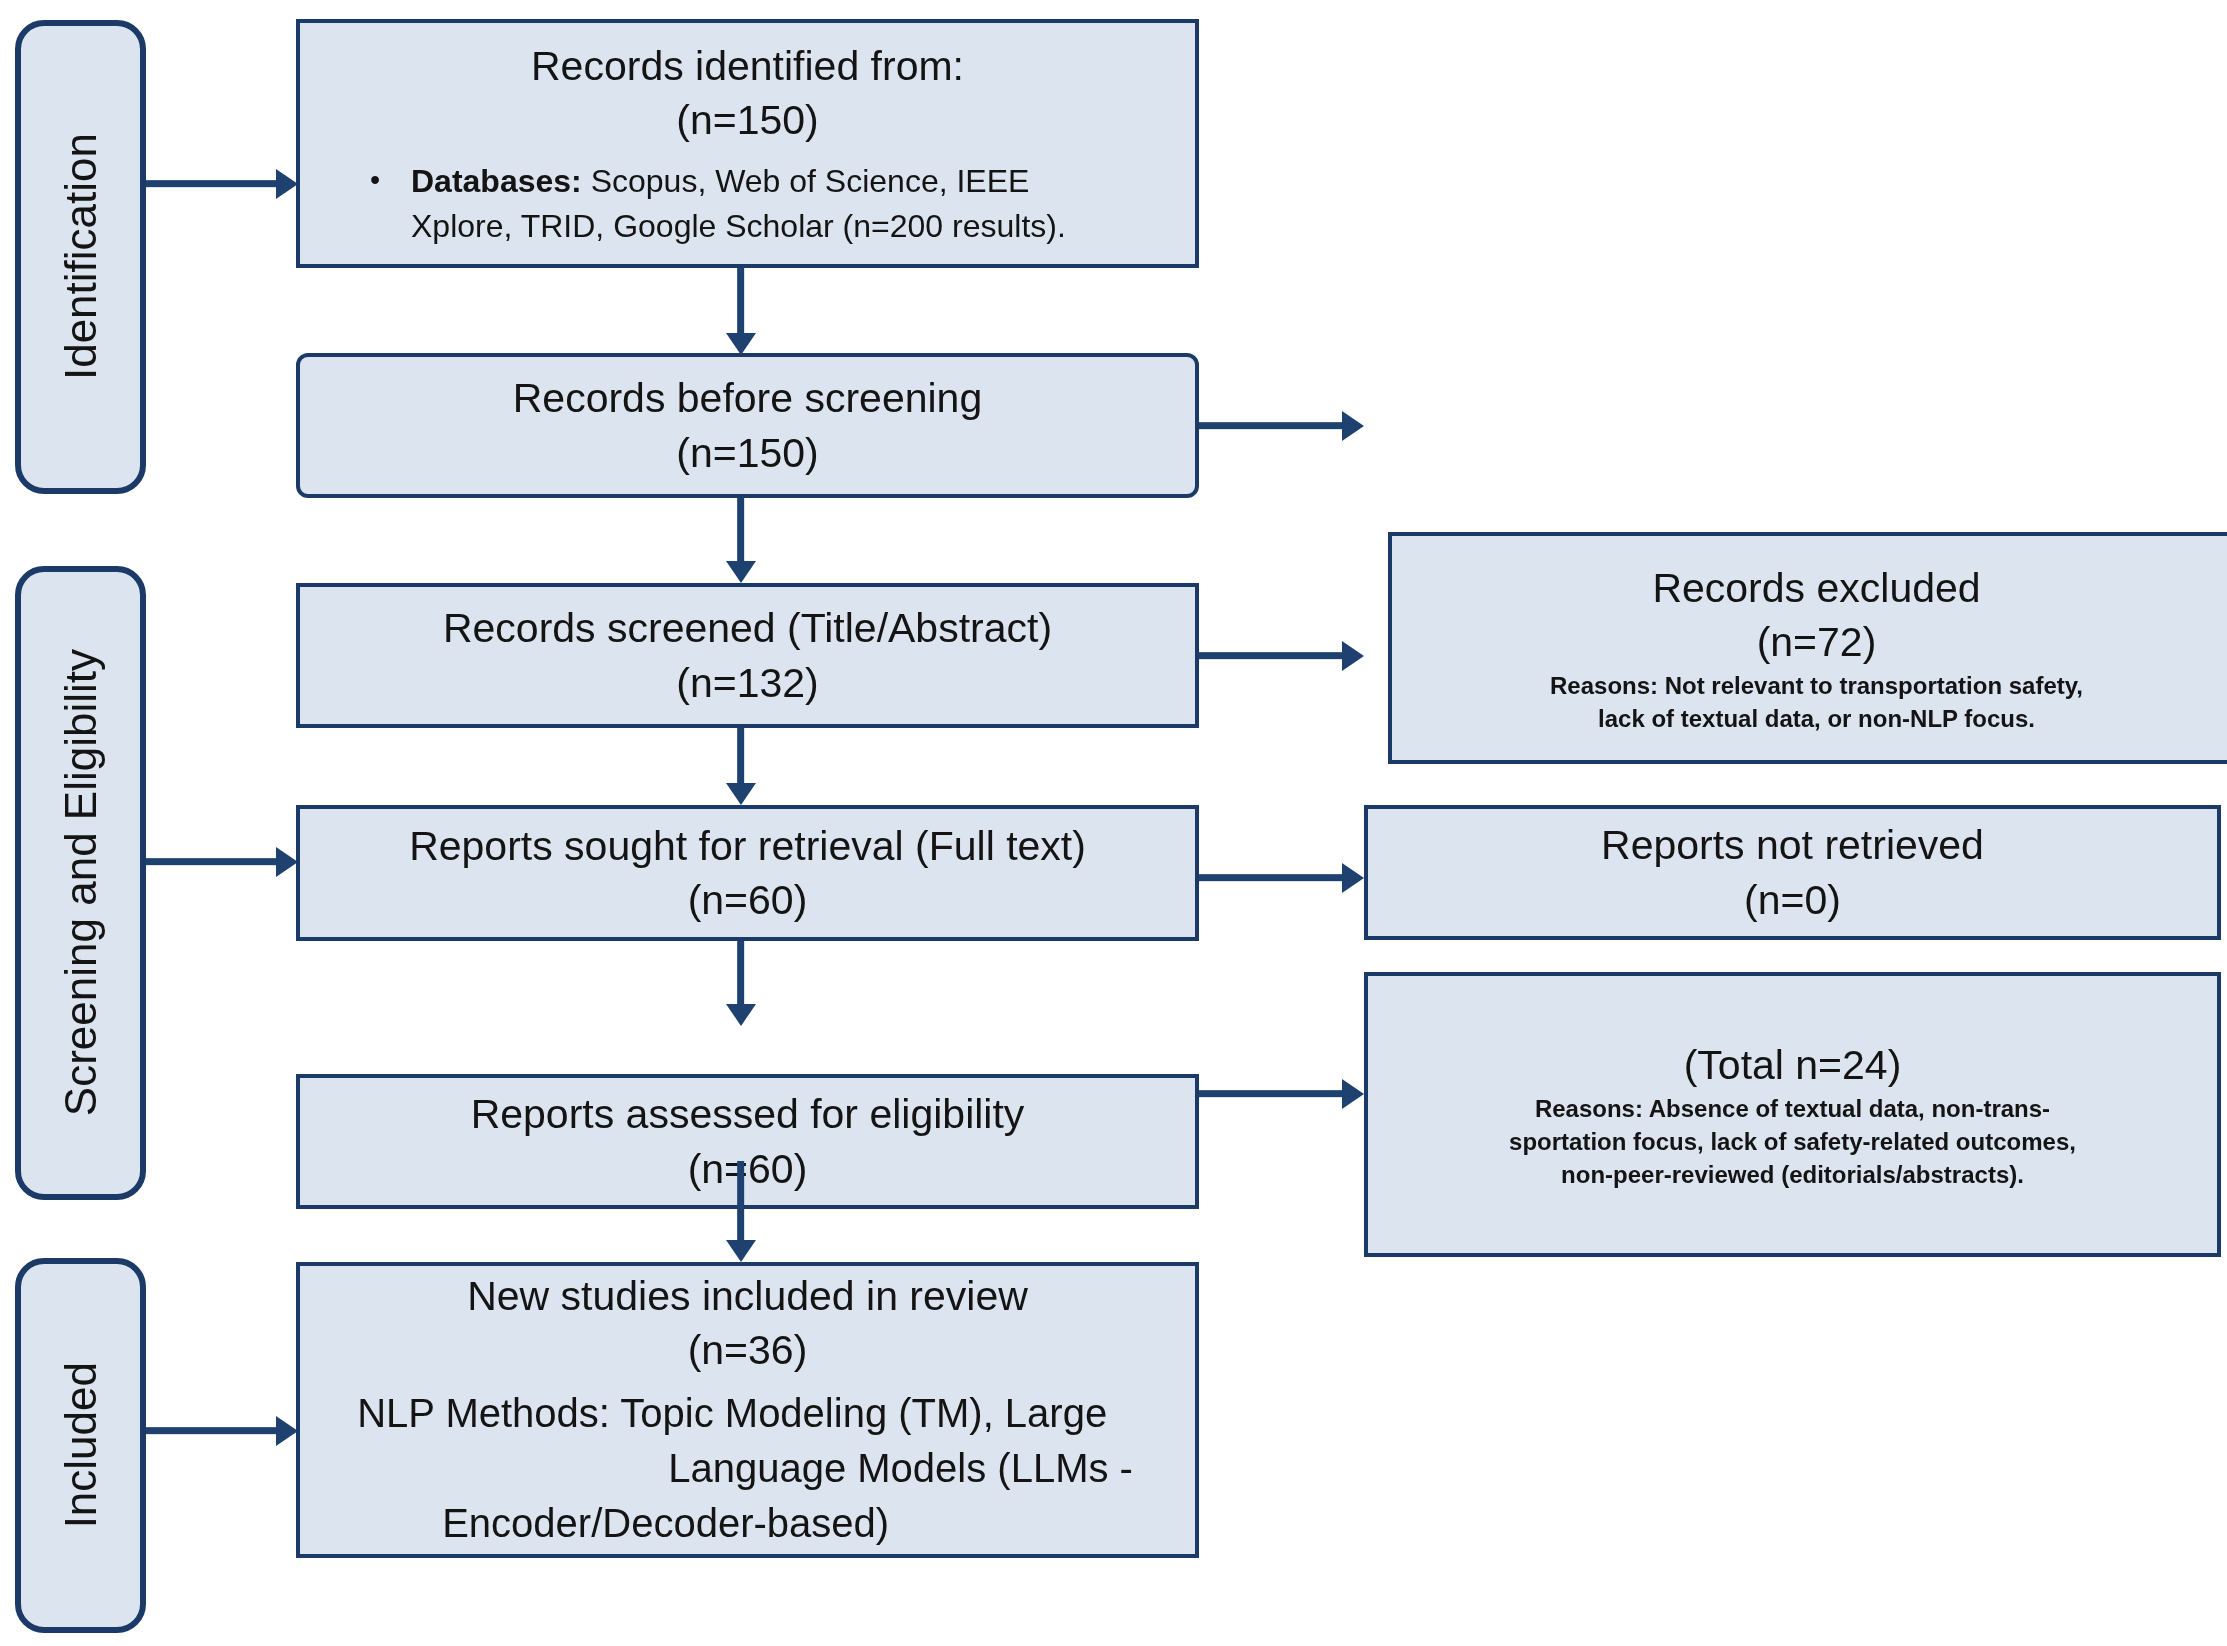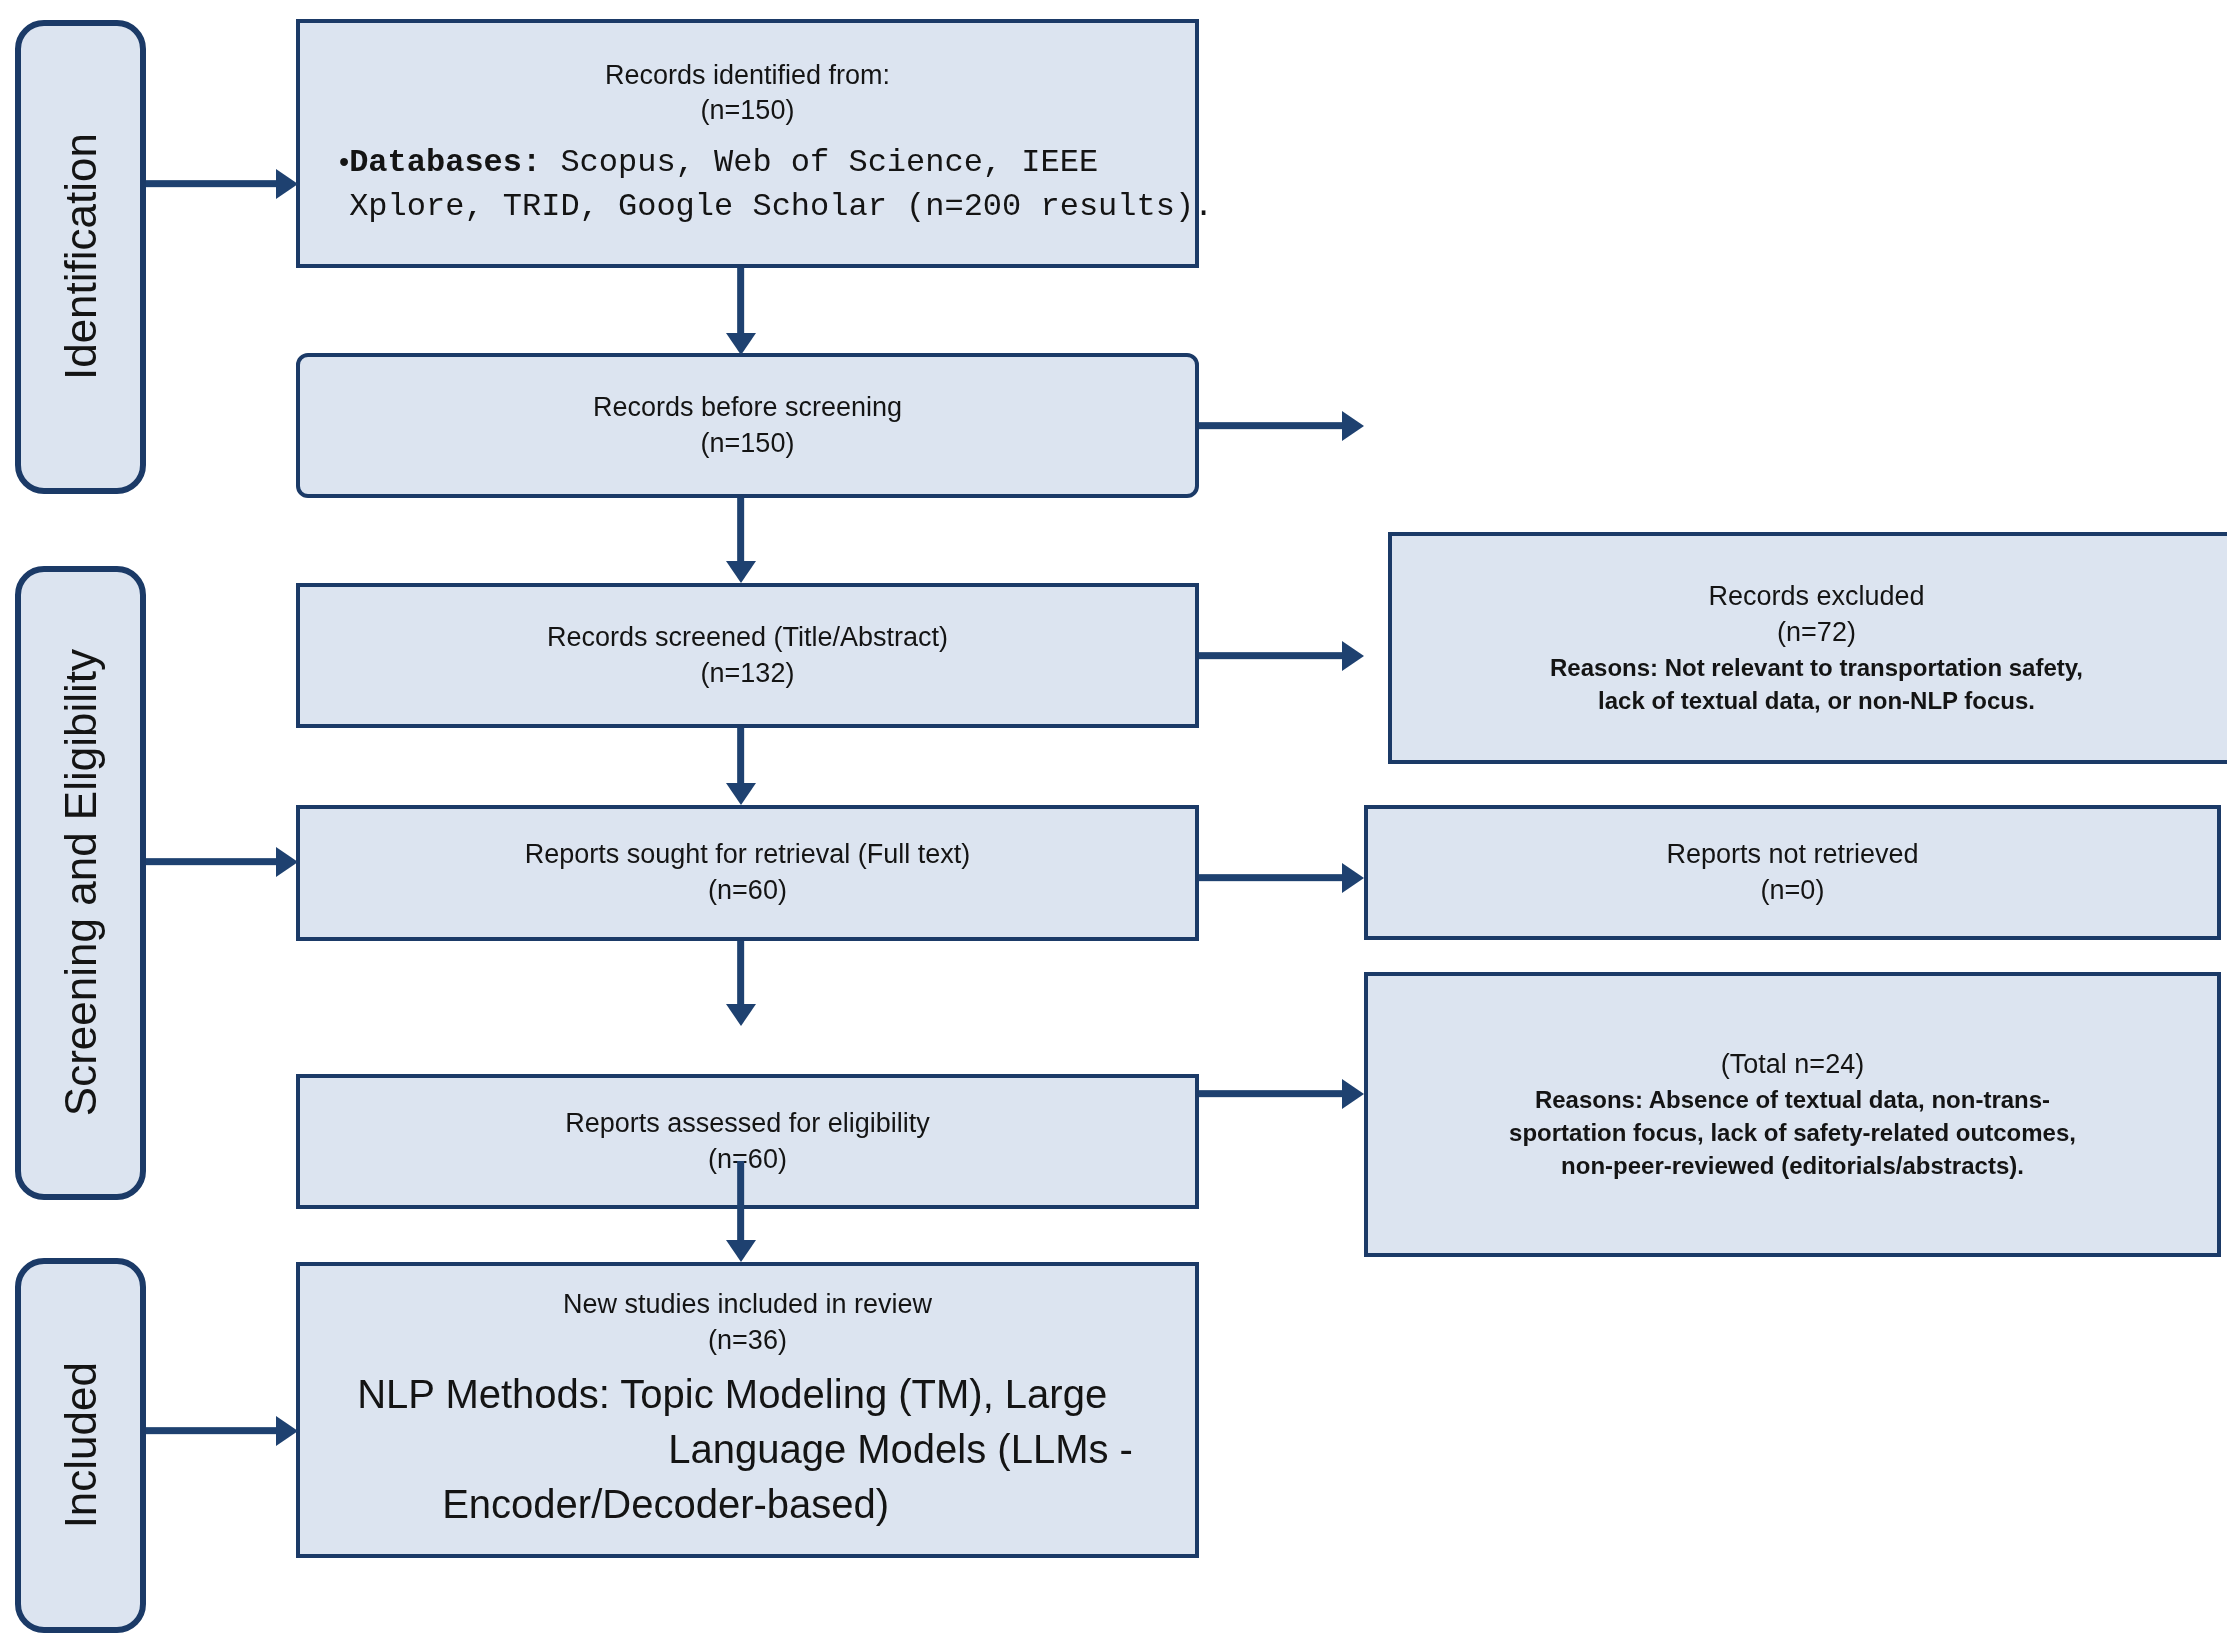--- a/index.html
+++ b/index.html
@@ -11,29 +11,29 @@
   html,body{margin:0;padding:0;background:#ffffff;}
   #stage{
     position:relative;width:2227px;height:1647px;background:#ffffff;
     font-family:"Liberation Sans", sans-serif;color:var(--text);overflow:hidden;
   }
   .box{
     position:absolute;background:var(--fill);border:4.3px solid var(--border);
     box-sizing:border-box;display:flex;flex-direction:column;
     align-items:center;justify-content:center;padding:4.3px 10.2px;
   }
-  .bt{font-size:27px;line-height:1.32;text-align:center;white-space:nowrap;}
+  .bt{font-size:41px;line-height:1.32;text-align:center;white-space:nowrap;}
   .small{font-size:24px;line-height:1.38;text-align:right;white-space:nowrap;font-weight:bold;}
   .bullet-row{
     display:flex;align-items:flex-start;margin-top:12px;width:817px;
     font-size:32px;line-height:1.38;
   }
   .bullet{width:72px;text-align:center;font-size:29px;line-height:1.5;}
   .bullet-text{flex:1;text-align:left;}
-  .bullet-text .line{display:block;white-space:nowrap;font-family:Liberation Mono, monospace;}
+  .bullet-text .line{display:block;white-space:nowrap;}
   .detail-line{font-size:40px;line-height:1.38;width:100%;box-sizing:border-box;white-space:nowrap;}
   .sidebar{
     position:absolute;left:15.3px;width:131px;background:var(--fill);
     border:6px solid var(--border);border-radius:29px;box-sizing:border-box;
     display:flex;align-items:center;justify-content:center;
   }
   .vlabel{
     writing-mode:vertical-rl;transform:rotate(180deg);
     font-size:44px;white-space:nowrap;
   }

